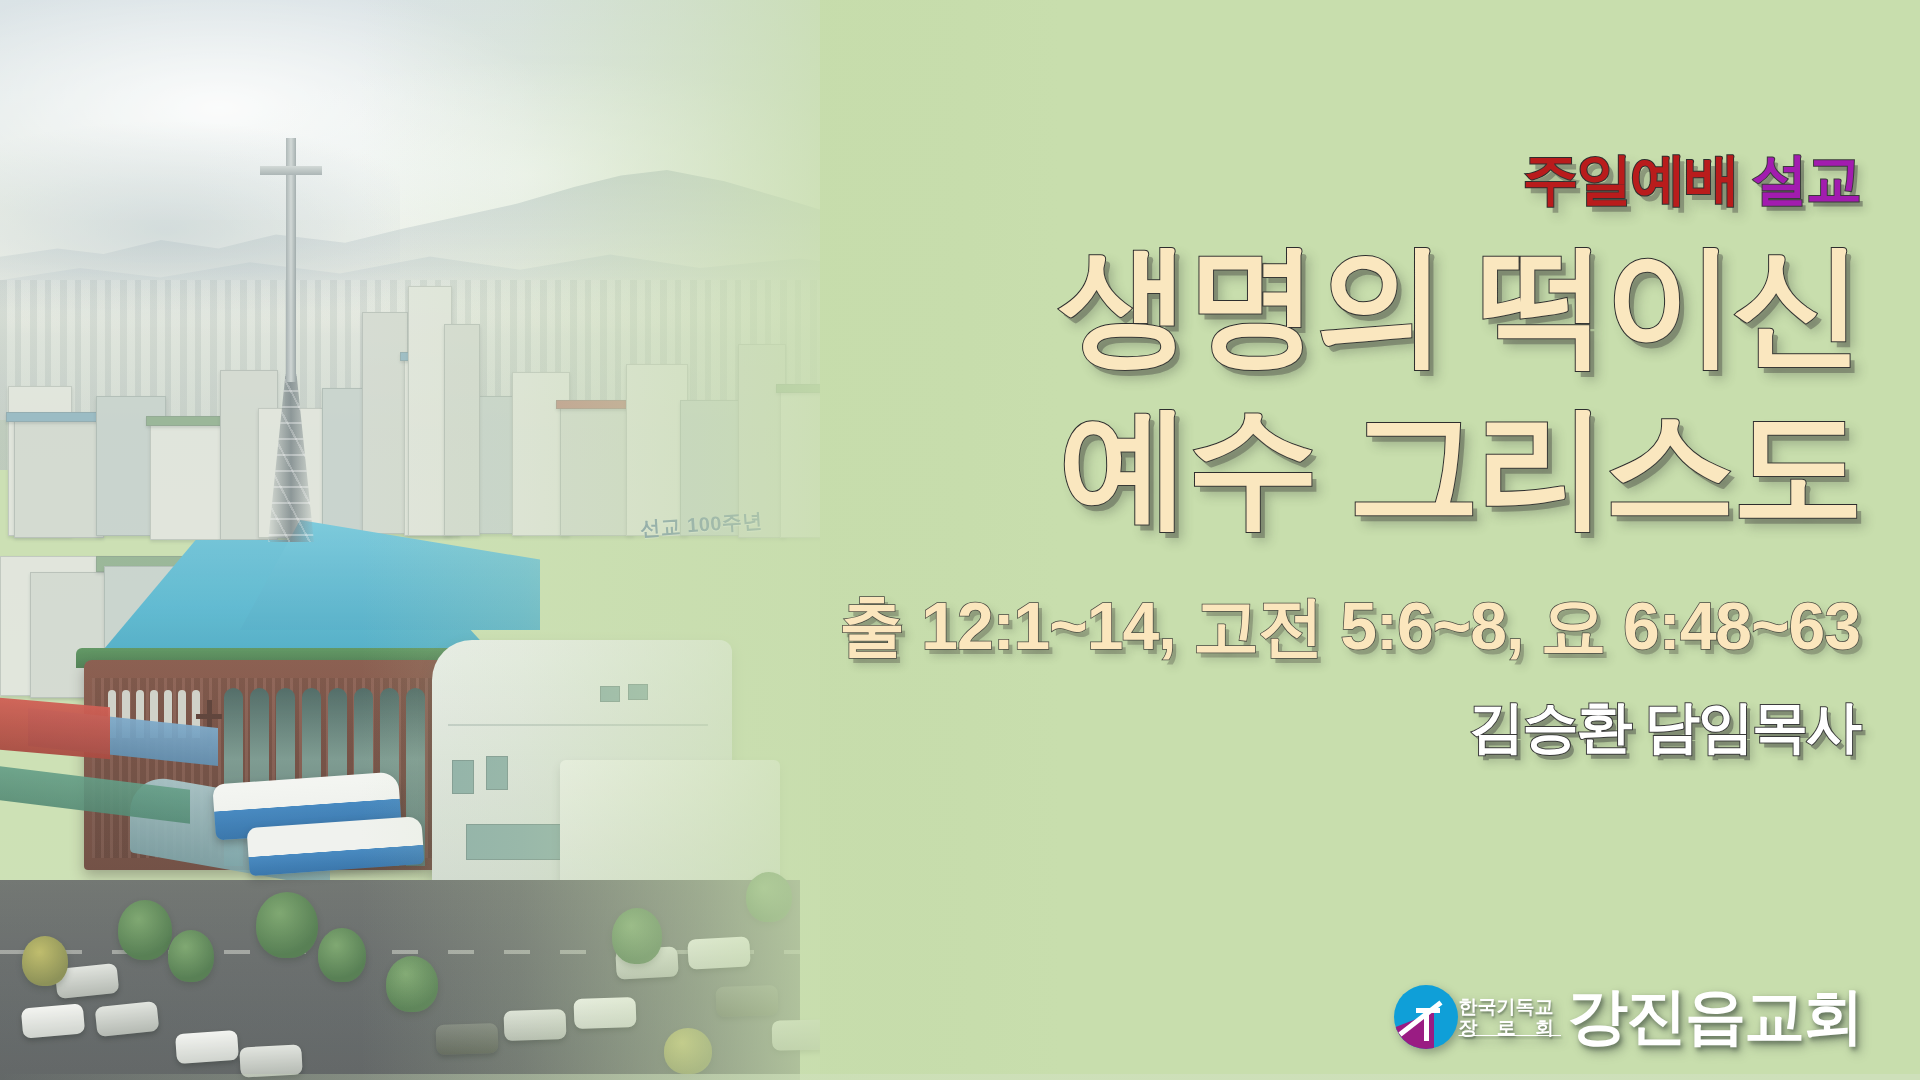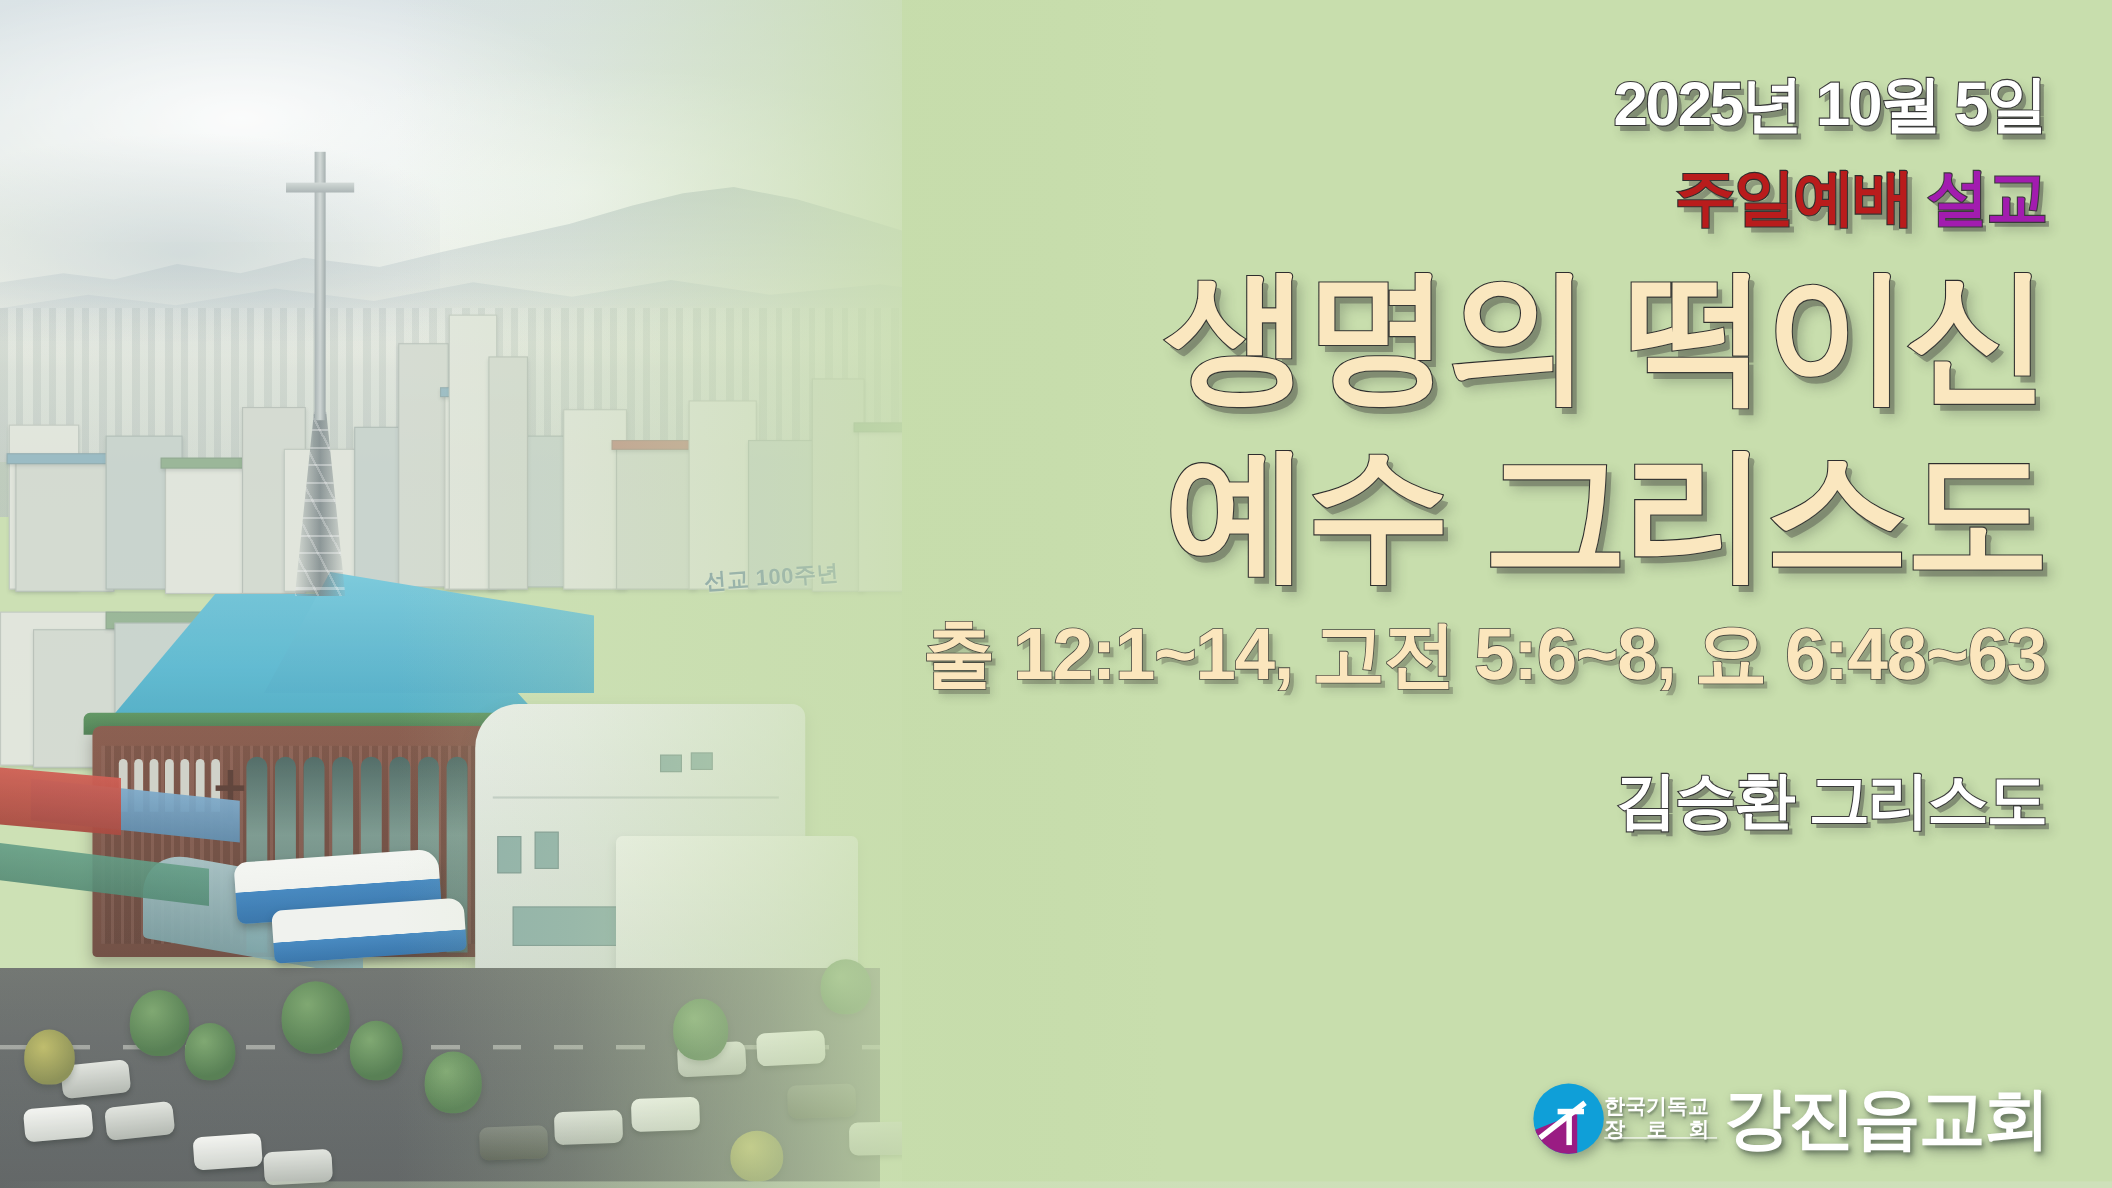--- a/index.html
+++ b/index.html
@@ -328,21 +328,21 @@
   }
 
   #line-date    { top:58px;  font-size:56px; letter-spacing:-2px; }
   #line-service { top:142px; font-size:56px; letter-spacing:-2px; }
   #line-service .cream { color:#b91c1c; }
   #line-service .white { color:#a21caf; }
 
   #title-1 { top:238px; font-size:132px; letter-spacing:-4px; line-height:1; }
   #title-2 { top:400px; font-size:132px; letter-spacing:-4px; line-height:1; }
 
-  #verse   { top:550px; right:60px; font-size:66px; font-weight:700; letter-spacing:-1px; }
+  #verse   { top:582px; right:60px; font-size:66px; font-weight:700; letter-spacing:-1px; }
   #preacher{ top:690px; font-size:56px; letter-spacing:-2px; }
 
   
   .logo {
     position:absolute; right:58px; bottom:22px;
     display:flex; align-items:center; 
     filter:drop-shadow(3px 4px 5px rgba(70,85,70,.45));
   }
   .logo-mark {
     width:64px; height:64px; border-radius:50%;
@@ -511,33 +511,32 @@
 
     <div class="photo-wash"></div>
   </div>
 
   <div class="green-tone"></div>
   <div class="green-overlay"></div>
   <div class="bottom-strip"></div>
 
   <div class="text-layer">
 
-    <div class="tx style-white" id="line-date">2025년 10월 5일</div>
 
     <div class="tx" id="line-service">
       <span class="style-cream cream">주일예배</span><span>&nbsp;</span><span class="style-white white">설교</span>
     </div>
 
     <div class="tx style-cream" id="title-2">예수 그리스도</div>
 
     <div class="tx style-cream" id="title-1">생명의 떡이신</div>
 
     <div class="tx style-cream-soft" id="verse">출 12:1~14, 고전 5:6~8, 요 6:48~63</div>
 
-    <div class="tx style-white" id="preacher">김승환 그리스도</div>
+    <div class="tx style-white" id="preacher">김승환 담임목사</div>
   </div>
 
   <div class="logo">
     <div class="logo-mark">
       <div class="wedge"></div>
       <div class="slash1"></div>
       <div class="slash2"></div>
       <div class="slash3"></div>
     </div>
     <div class="logo-denom">

